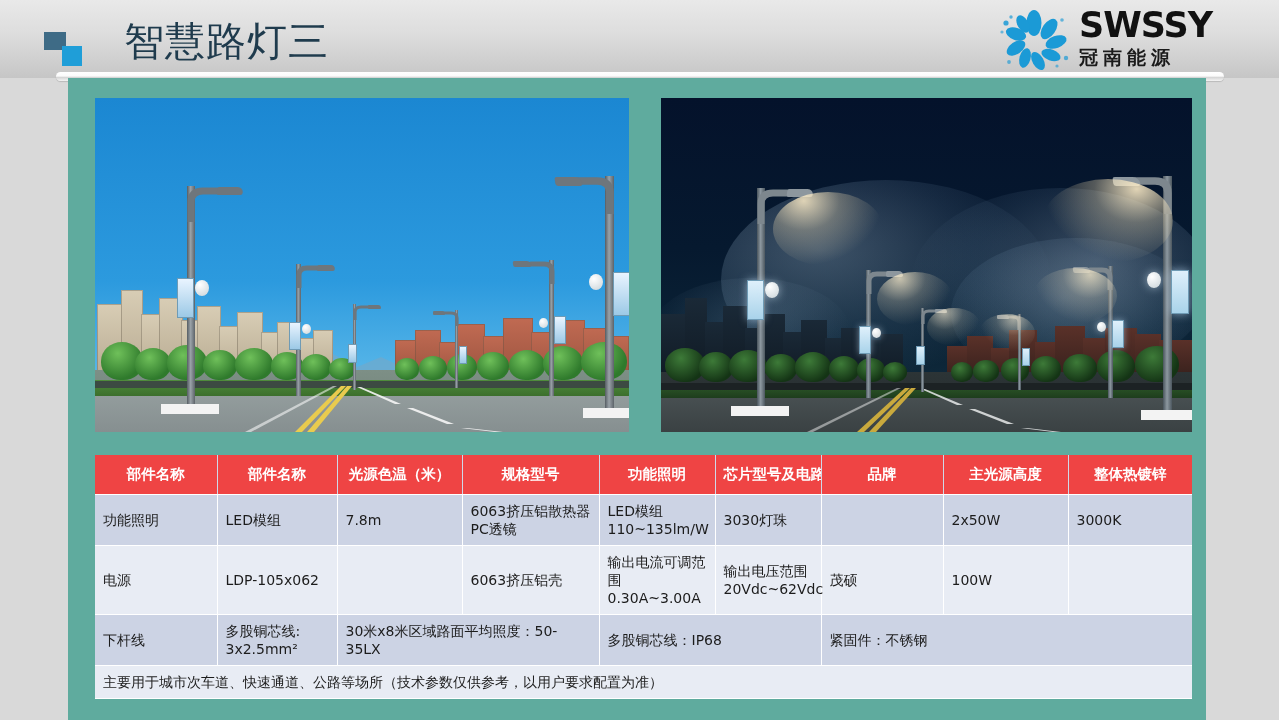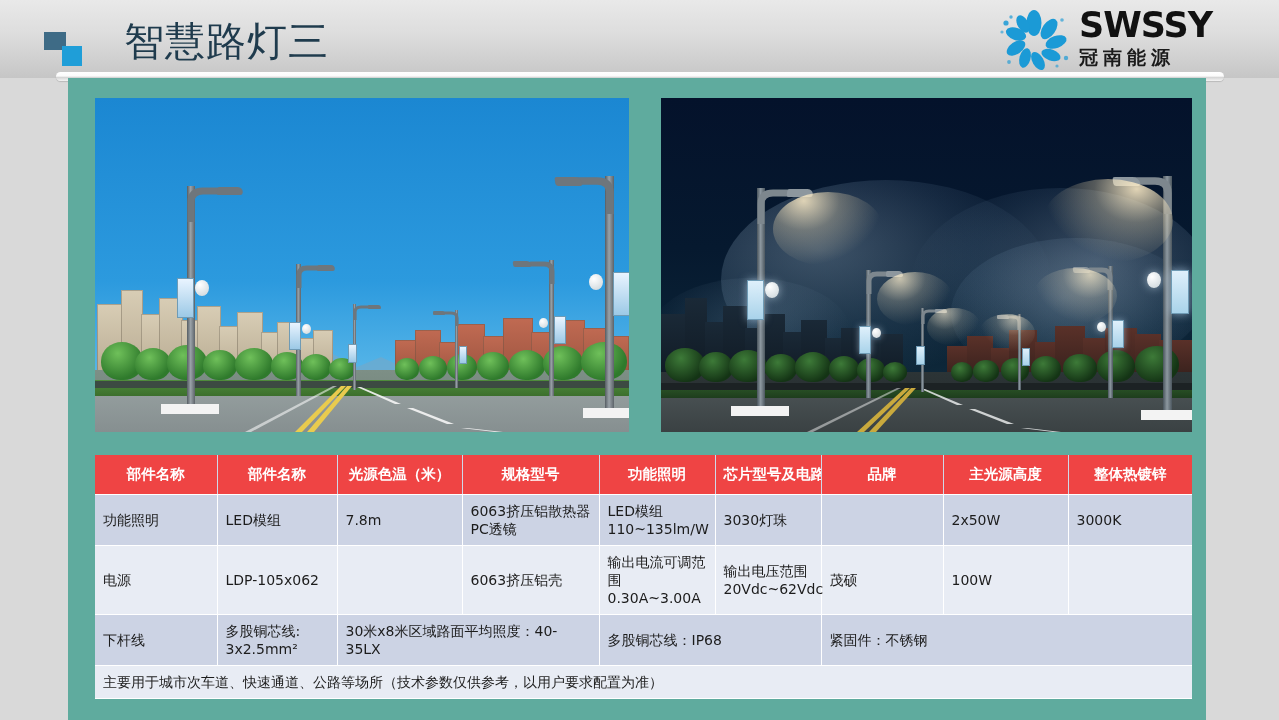--- a/index.html
+++ b/index.html
@@ -457,21 +457,21 @@
       <td>输出电压范围20Vdc~62Vdc</td>
       <td>茂硕</td>
       <td>100W</td>
       <td></td>
     </tr>
 
     <tr class="row-b">
       <td>下杆线</td>
       <td>多股铜芯线:
 3x2.5mm²</td>
-      <td colspan="2">30米x8米区域路面平均照度：40-35LX</td>
+      <td colspan="2">30米x8米区域路面平均照度：50-35LX</td>
       <td colspan="2">多股铜芯线：IP68</td>
       <td colspan="3">紧固件：不锈钢</td>
     </tr>
 
     <tr class="note">
       <td colspan="9">主要用于城市次车道、快速通道、公路等场所（技术参数仅供参考，以用户要求配置为准）</td>
     </tr>
   </tbody>
 </table>
 

